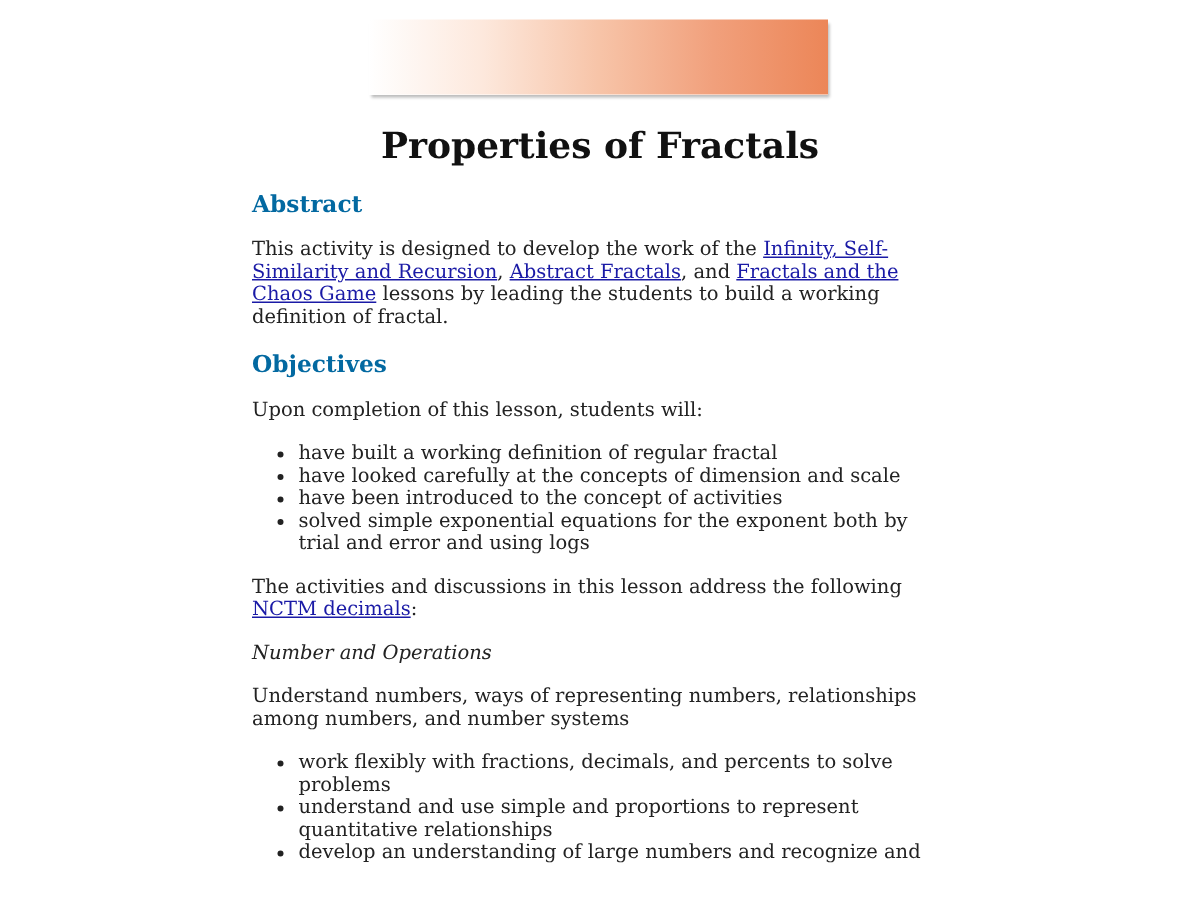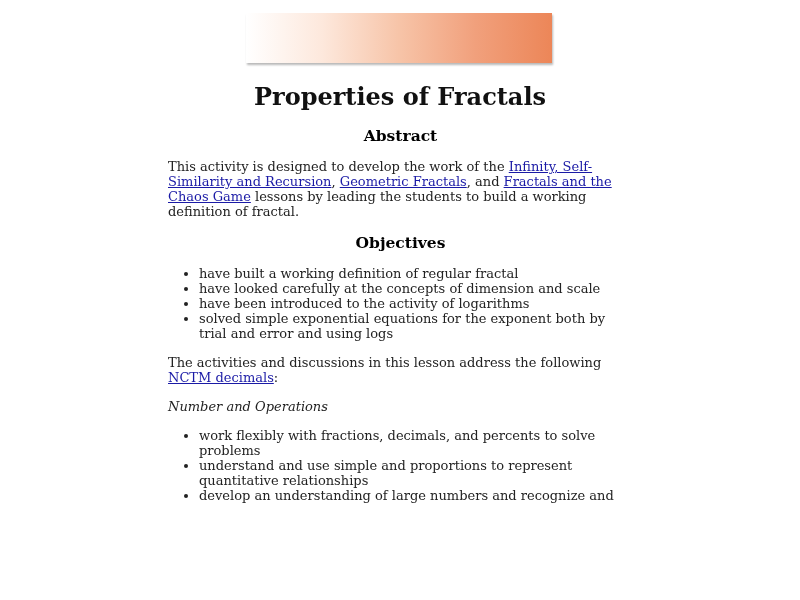--- a/index.html
+++ b/index.html
@@ -4,53 +4,55 @@
 <style>
   html, body { margin: 0; padding: 0; background: #ffffff; }
   body { width: 800px; height: 600px; overflow: hidden; position: relative;
          font-family: "DejaVu Serif", serif; color: #222; }
   .banner { position: absolute; left: 246px; top: 13px; width: 306px; height: 50px;
             background: linear-gradient(to right, #ffffff 0%, #fde8dc 25%, #f7c4a8 50%, #f1a07c 75%, #ec8658 100%);
             box-shadow: 1px 2px 2px #b9b9b9; }
   .title { position: absolute; left: 0; width: 800px; top: 82px; text-align: center;
            font-size: 24px; font-weight: bold; color: #111; margin: 0; line-height: 30px; }
   .content { position: absolute; left: 168px; top: 126px; width: 465px; font-size: 13px; line-height: 15px; }
-  h2 { font-size: 15.5px; font-weight: bold; margin: 0 0 13px 0; line-height: 20px; color: #000000; text-align: center; }
+  h2 { font-size: 15.5px; font-weight: bold; margin: 0 0 13px 0; line-height: 20px; color: #0369a1; }
   p { margin: 0 0 14px 0; }
   a { color: #1a1aa6; text-decoration: underline; }
   ul { margin: 0 0 14px 0; padding-left: 31px; }
   li { margin: 0; }
   .sec-obj { margin-top: 4px; }
   .sec-std { margin-top: 0px; }
   em { font-style: italic; }
 </style>
 </head>
 <body>
 
 <div class="banner"></div>
 <h1 class="title">Properties of Fractals</h1>
 
 <div class="content">
   <section>
     <h2>Abstract</h2>
-    <p><span>This activity is designed to develop the work of the </span><a href="#">Infinity, Self-Similarity and Recursion</a><span>, </span><a href="#">Geometric Fractals</a><span>, and </span><a href="#">Fractals and the Chaos Game</a><span> lessons by leading the students to build a working definition of fractal.</span></p>
+    <p><span>This activity is designed to develop the work of the </span><a href="#">Infinity, Self-Similarity and Recursion</a><span>, </span><a href="#">Abstract Fractals</a><span>, and </span><a href="#">Fractals and the Chaos Game</a><span> lessons by leading the students to build a working definition of fractal.</span></p>
   </section>
 
   <section class="sec-obj">
     <h2>Objectives</h2>
+    <p>Upon completion of this lesson, students will:</p>
     <ul>
       <li>have built a working definition of regular fractal</li>
       <li>have looked carefully at the concepts of dimension and scale</li>
-      <li>have been introduced to the activity of logarithms</li>
+      <li>have been introduced to the concept of activities</li>
       <li>solved simple exponential equations for the exponent both by trial and error and using logs</li>
     </ul>
   </section>
 
   <section class="sec-std">
     <p><span>The activities and discussions in this lesson address the following </span><a href="#">NCTM decimals</a><span>:</span></p>
     <p><em>Number and Operations</em></p>
+    <p>Understand numbers, ways of representing numbers, relationships among numbers, and number systems</p>
     <ul>
       <li>work flexibly with fractions, decimals, and percents to solve problems</li>
       <li>understand and use simple and proportions to represent quantitative relationships</li>
       <li>develop an understanding of large numbers and recognize and</li>
     </ul>
   </section>
 </div>
 
 </body></html>

